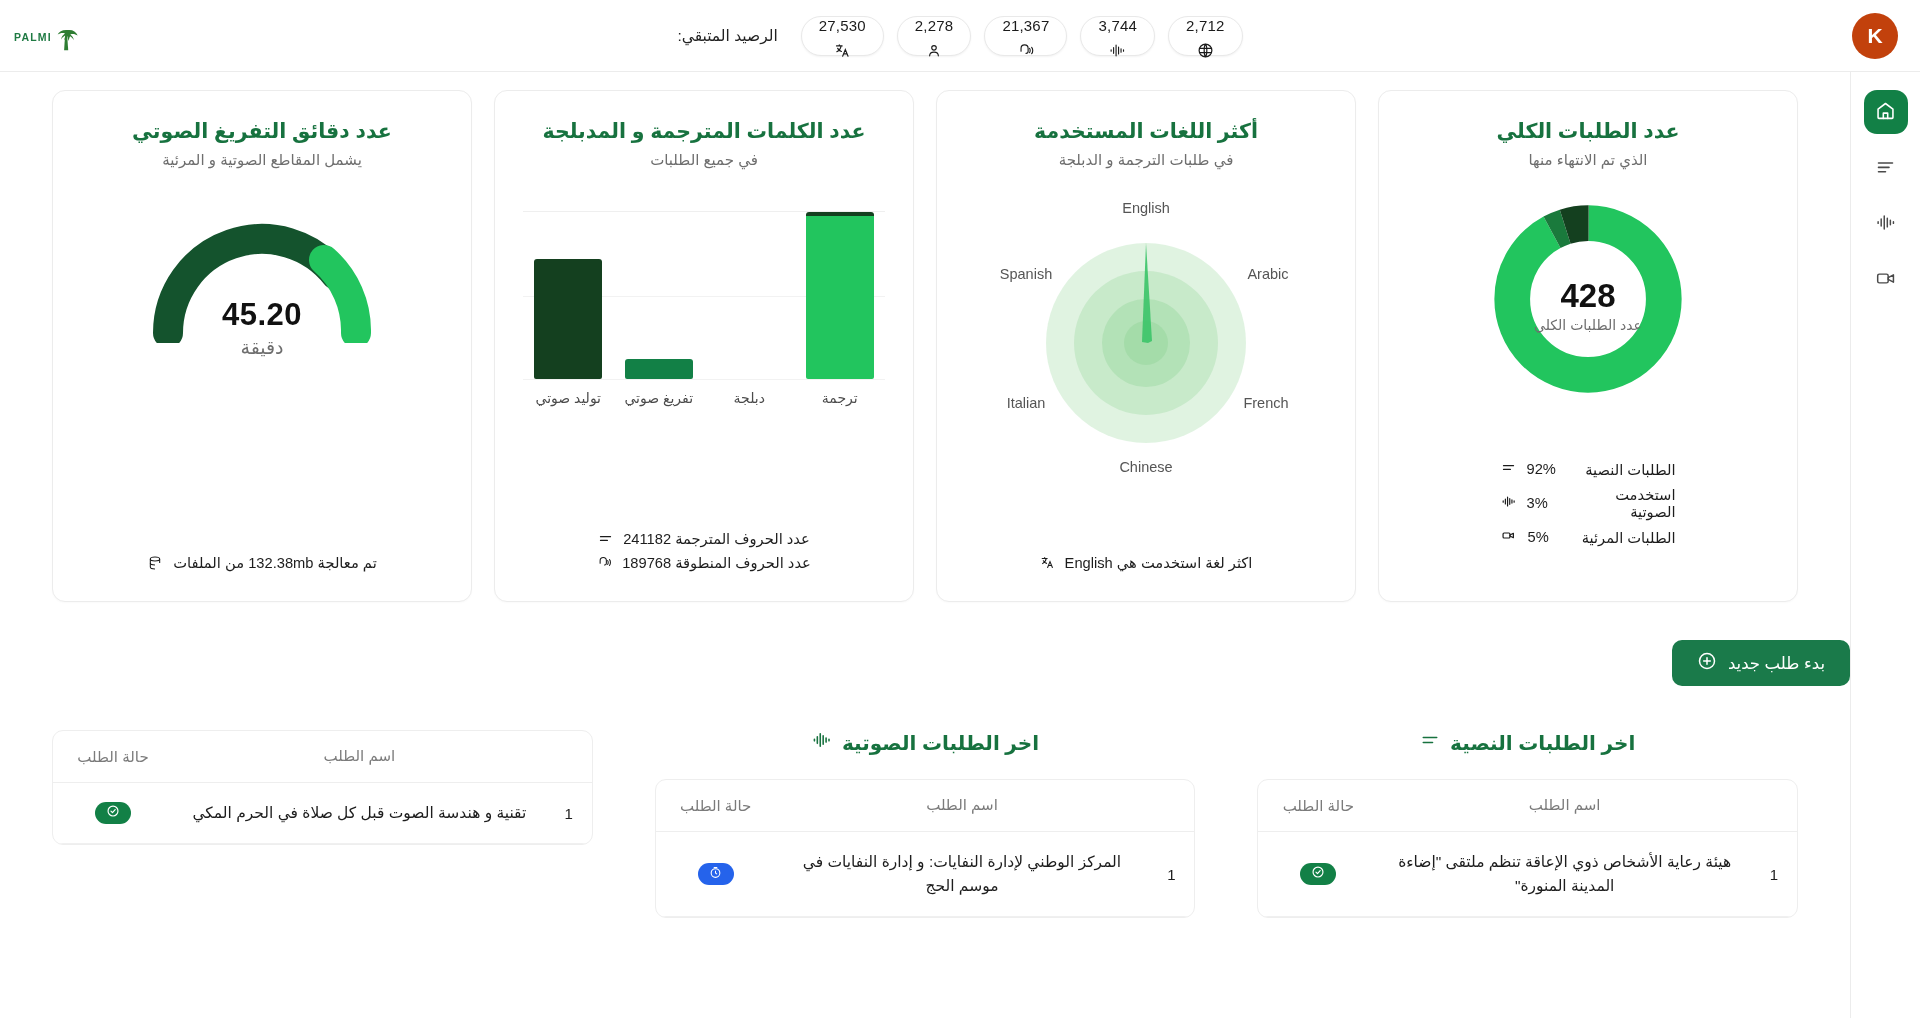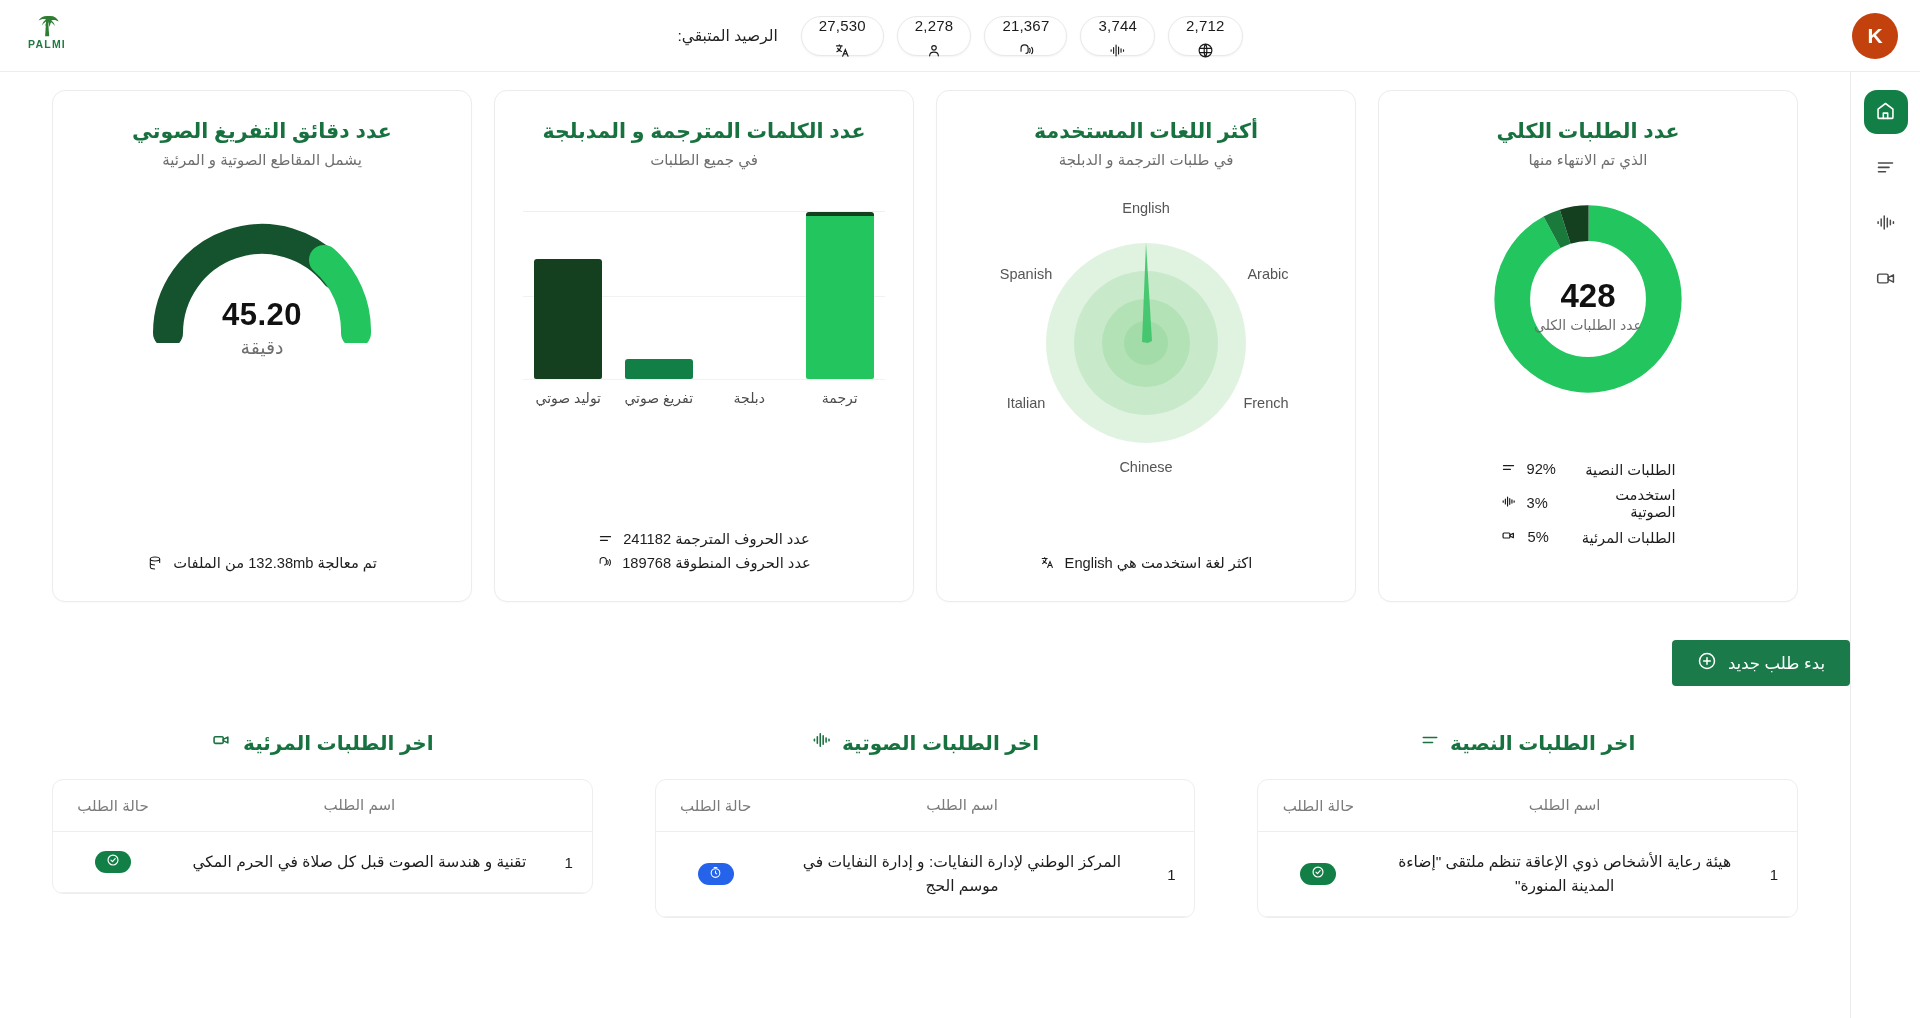--- a/index.html
+++ b/index.html
@@ -15,23 +15,23 @@
   
   #topbar {
     position: absolute; top: 0; right: 0; left: 0; height: 72px;
     background: #ffffff;
     border-bottom: 1px solid #ececec;
     display: flex; align-items: center;
     padding: 0 0 0 0;
     z-index: 20;
   }
   #logo-area {
-    position: absolute; left: 18px; top: 2px;
+    position: absolute; left: 18px; top: 10px;
     width: 58px; height: 52px;
-    display: flex; flex-direction: column; align-items: center; justify-content: center;
+    display: flex; align-items: center; justify-content: center;
   }
   #logo-area .palm { line-height: 0; }
   #logo-area .wordmark {
     font-size: 10.5px; font-weight: 700; letter-spacing: 1.2px;
     color: #1f7a43; margin-top: 1px;
   }
   #chip-row {
     position: absolute; left: 0; right: 0; top: 0; height: 72px;
     display: flex; align-items: center; justify-content: center;
     gap: 13px; pointer-events: none;
@@ -169,21 +169,21 @@
     font-size: 14.7px; color: #1d1d1d; direction: rtl;
     width: 175px; justify-content: flex-start;
   }
   .legend-row .lt { flex: 1; text-align: right; }
   .legend-row .lp { width: 38px; text-align: left; direction: ltr; }
 
   
   #cta-row { display: flex; justify-content: flex-start; padding: 38px 0 0 52px; direction: rtl; }
   #cta {
     background: #1a7a4a; color: #fff; border: none; cursor: pointer;
-    border-radius: 4px; height: 46px; padding: 0 25px;
+    border-radius: 10px; height: 46px; padding: 0 25px;
     display: flex; align-items: center; gap: 11px;
     font-size: 16.5px; font-family: inherit; margin-left: 40px;
   }
 
   
   #panels { display: flex; gap: 62px; padding: 44px 52px 0 52px; direction: rtl; }
   .panel { flex: 1 1 0; }
   .panel-head {
     display: flex; align-items: center; justify-content: center; gap: 10px;
     font-size: 20px; font-weight: 700; color: #17723f; margin-bottom: 24px;
@@ -570,29 +570,20 @@
                   </span>
                 </span>
               </td>
             </tr>
           </tbody>
         </table>
       </div>
     </div>
 
     <div class="panel">
-      <div class="panel-head">
-        <span>اخر الطلبات المرئية</span>
-        <span>
-          <svg width="22" height="20" viewBox="0 0 24 24" fill="none" stroke="#17723f" stroke-width="1.9" stroke-linejoin="round">
-              <rect x="2.5" y="8" width="11" height="8" rx="1.6"></rect>
-              <path d="M13.5 11.3l5.5-2.8v7l-5.5-2.8z"></path>
-            </svg>
-        </span>
-      </div>
       <div class="panel-box">
         <table>
           <thead>
               <tr>
             <th style="width:46px"></th>
             <th class="c-name">اسم الطلب</th>
             <th class="c-state">حالة الطلب</th>
           </tr>
             </thead>
           <tbody>

